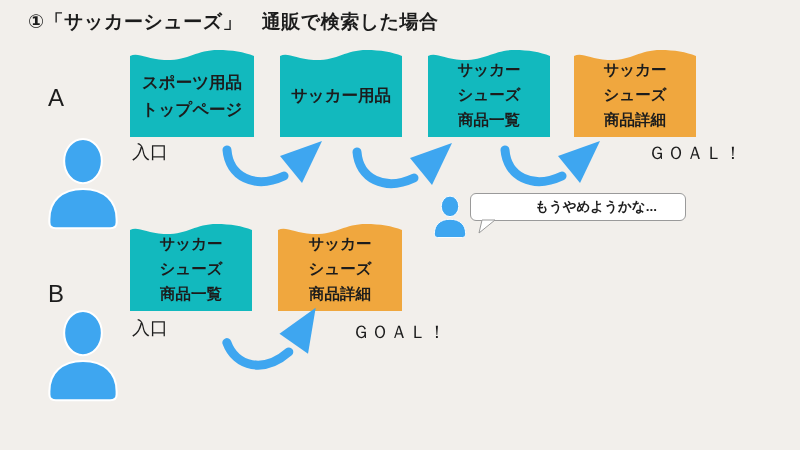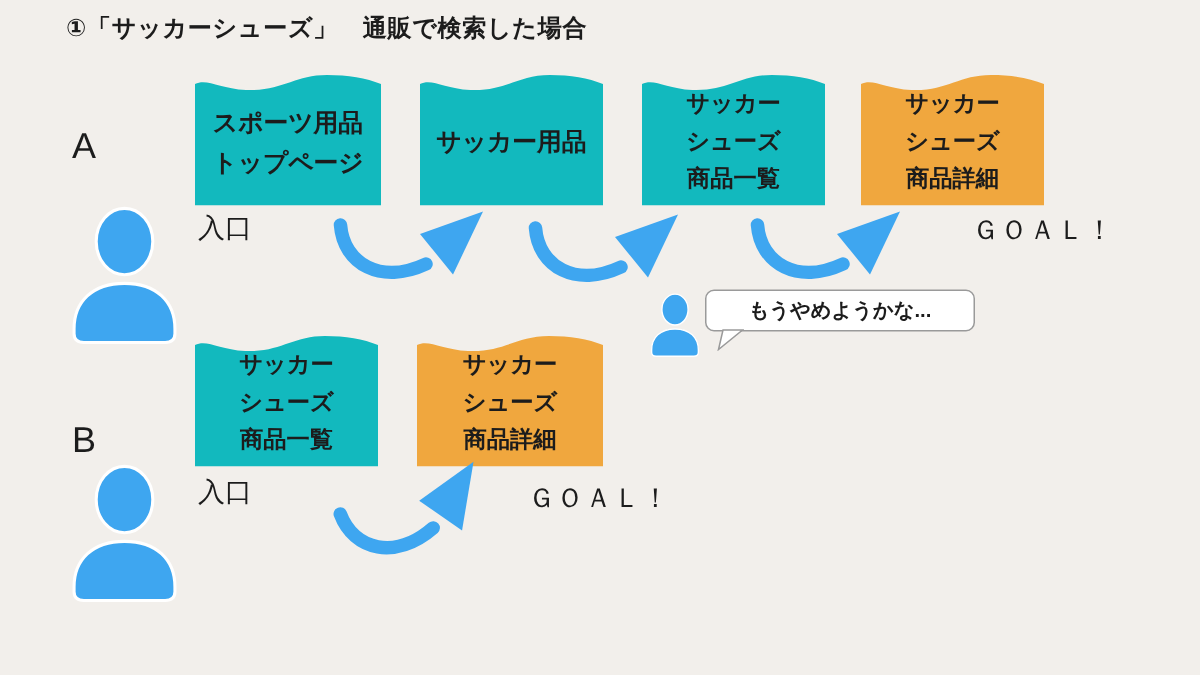--- a/index.html
+++ b/index.html
@@ -3,22 +3,22 @@
 <meta charset="utf-8">
 <style>
   html,body { margin:0; padding:0; }
   .canvas {
     position:relative; width:800px; height:450px; overflow:hidden;
     background:var(--background,#f2efeb);
     color:var(--ink,#1c1c1c);
     font-family:"Liberation Sans","DejaVu Sans",sans-serif;
   }
   .title {
-    position:absolute; left:44px; top:9px;
-    font-size:16px; font-weight:bold; letter-spacing:0.5px;
+    position:absolute; left:28px; top:9px;
+    font-size:19px; font-weight:bold; letter-spacing:0.5px;
   }
   .flow-label { position:absolute; font-size:24px; font-weight:500; }
   .person { position:absolute; }
   .person .fig { fill:var(--blue,#3ea6f0); stroke:#ffffff; stroke-width:2.5; }
   .step { position:absolute; height:89px; }
   .box-shape { position:absolute; left:0; top:0; width:100%; height:100%; }
   .teal  .box-shape path { fill:var(--teal,#12b9be); }
   .orange .box-shape path { fill:var(--orange,#f0a73e); }
   .box-label {
     position:absolute; left:0; right:0; top:6px; bottom:0;
@@ -28,21 +28,21 @@
   }
   .caption { position:absolute; font-weight:normal; font-size:18px; }
   .goal { letter-spacing:1px; }
   .arrow { position:absolute; }
   .arrow .tail { fill:none; stroke:var(--blue,#3ea6f0); stroke-width:9; stroke-linecap:round; }
   .arrow .head { fill:var(--blue,#3ea6f0); }
   .bubble {
     position:absolute; left:470px; top:193px; width:178px; height:26px;
     background:#ffffff; border:1px solid var(--bubble-border,#9a9a9a);
     border-radius:6px; display:flex; align-items:center; justify-content:center;
-    font-size:13.5px; font-weight:bold; z-index:3;
+    font-size:13.5px; font-weight:bold; z-index:3;padding-left:36px;
   }
   .bubble-tail { position:absolute; left:478px; top:219px; z-index:4; }
 </style>
 </head>
 <body>
 
 <div class="canvas">
 
   <div class="title">①「サッカーシューズ」　通販で検索した場合</div>
 

